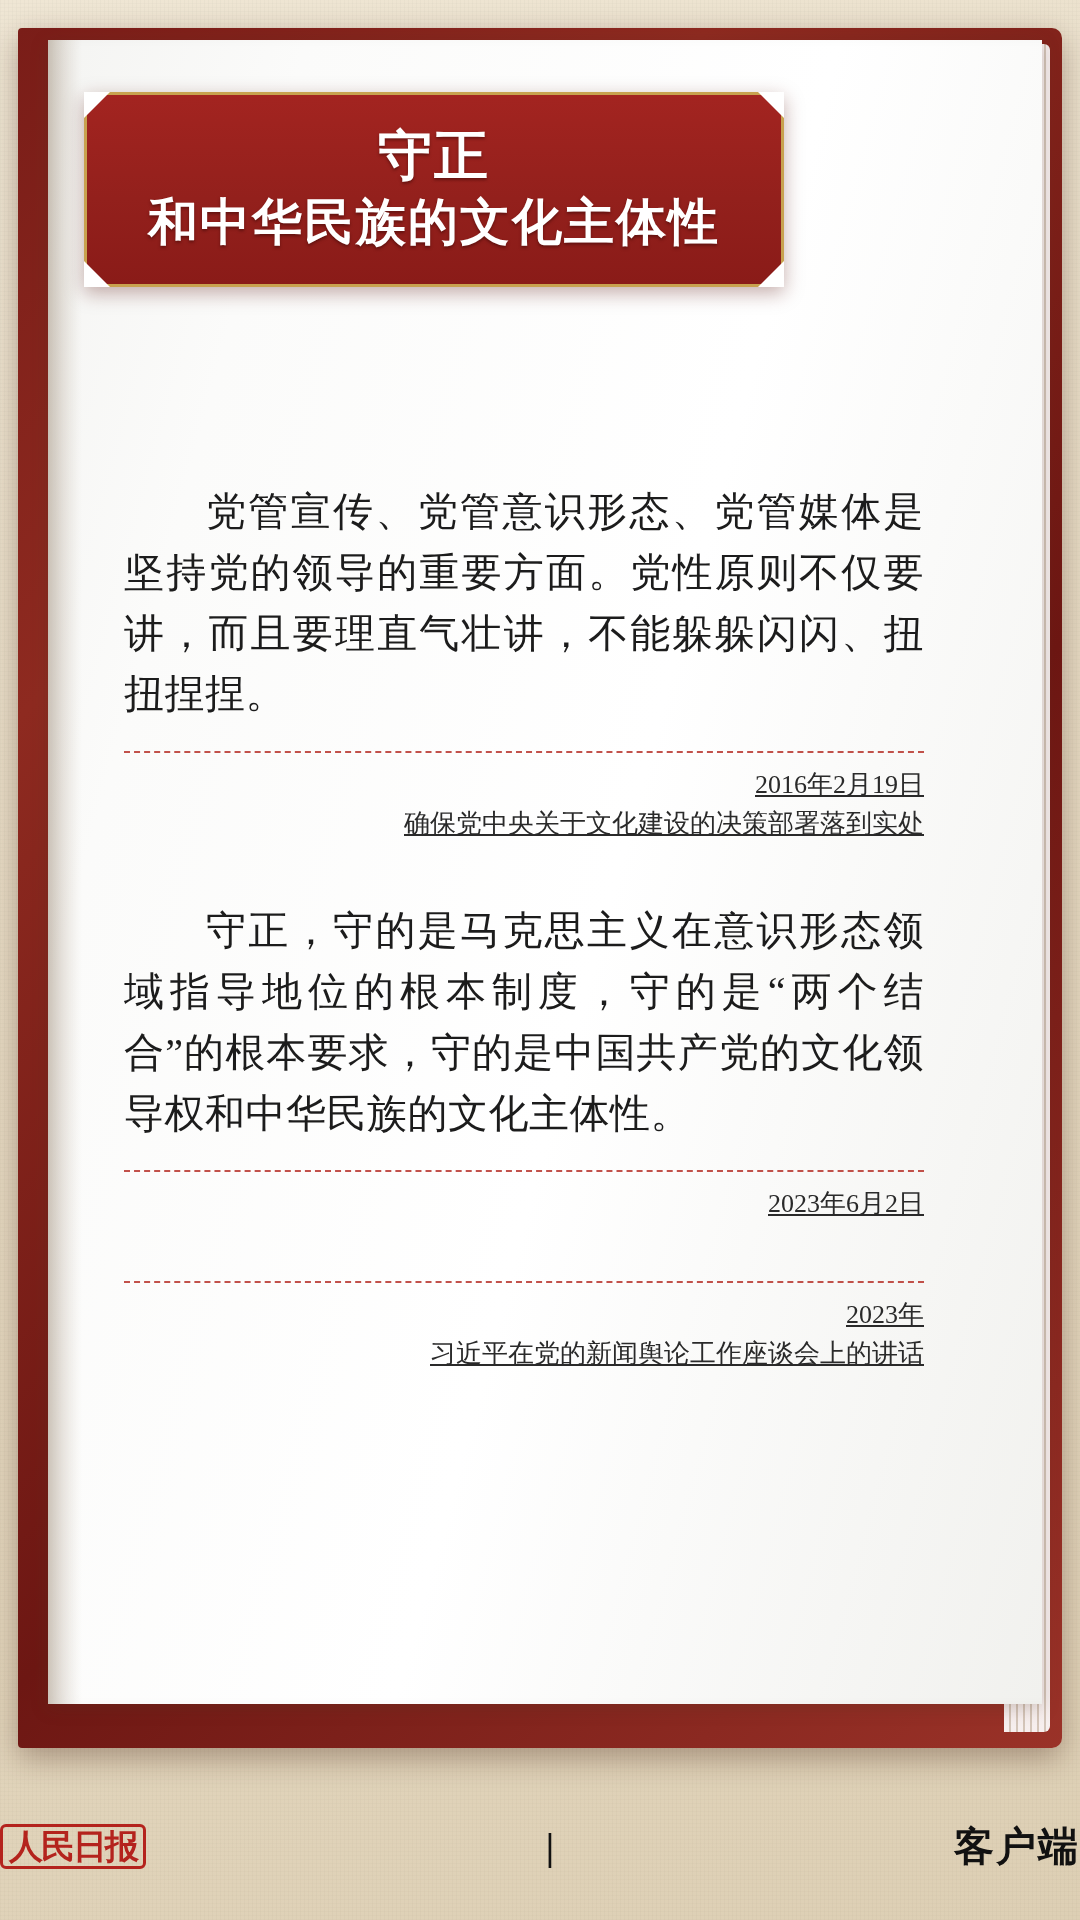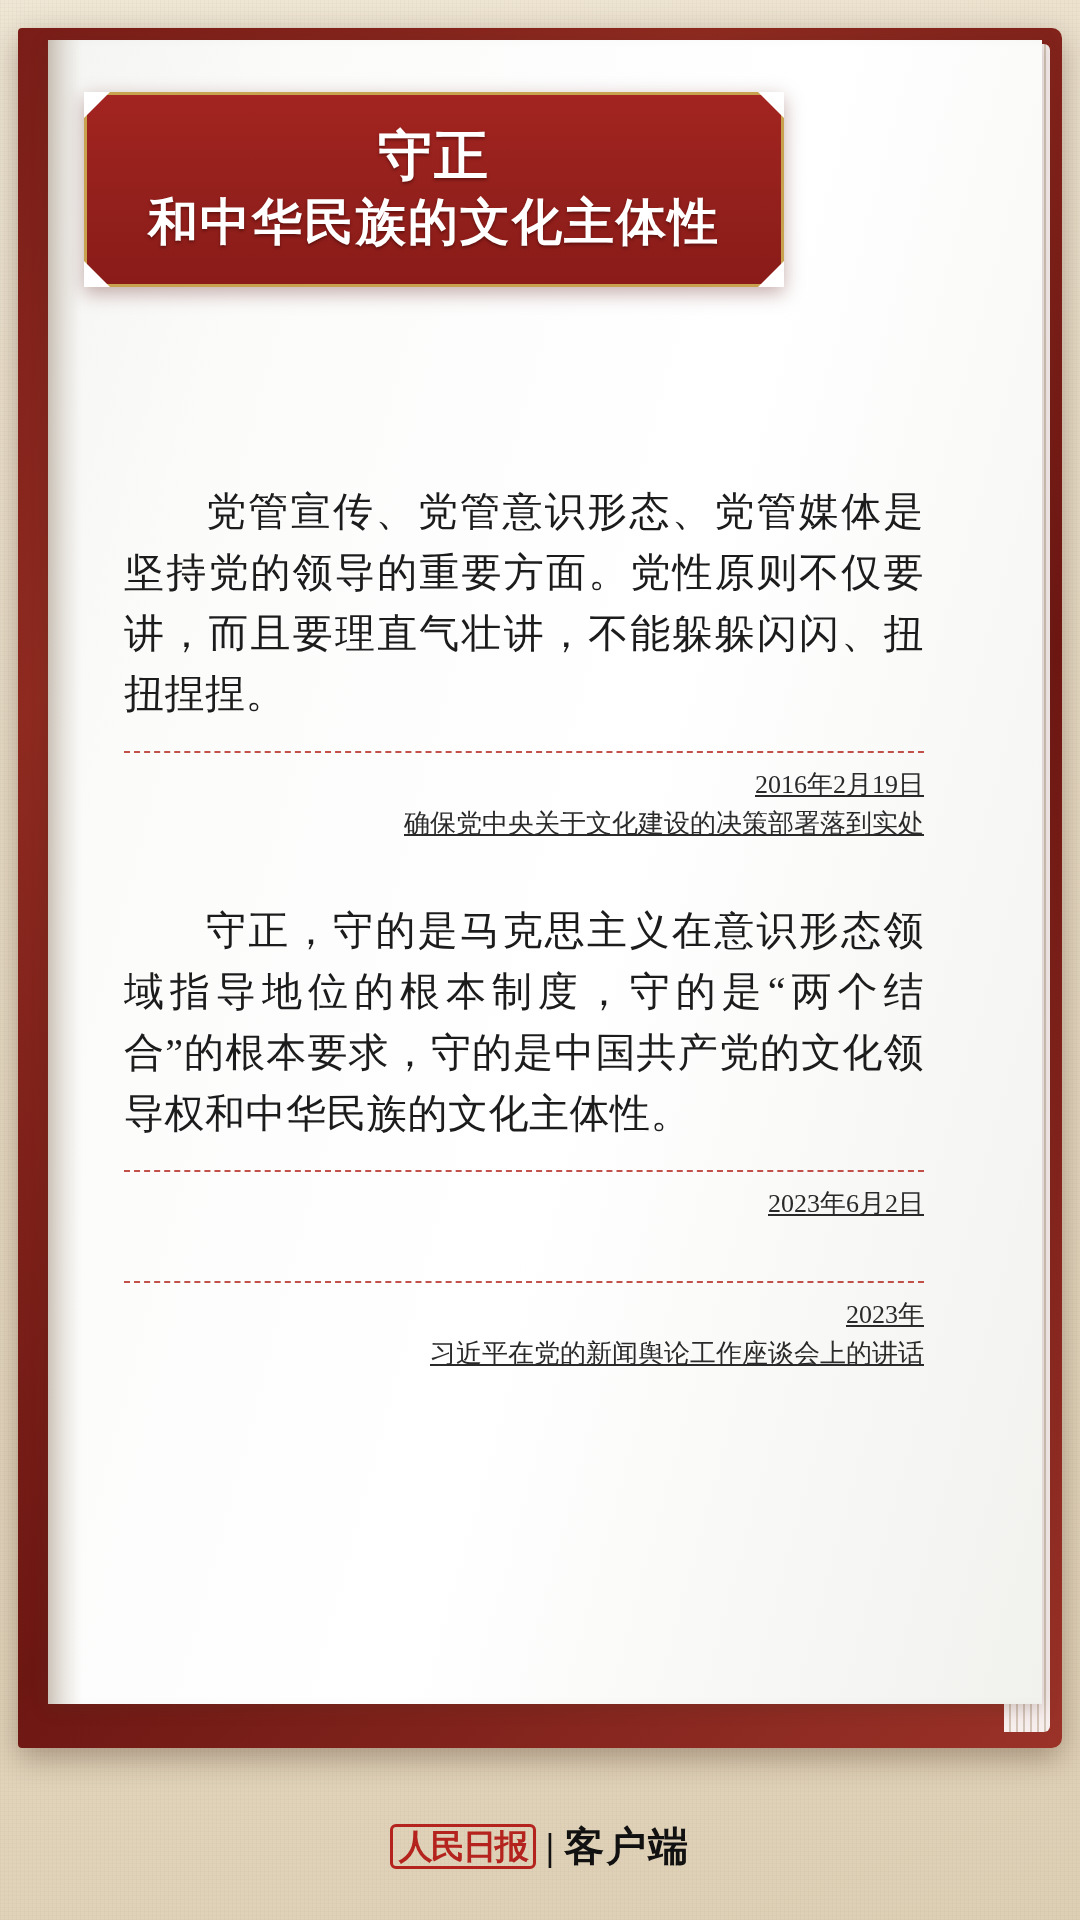--- a/index.html
+++ b/index.html
@@ -144,21 +144,21 @@
 
   
   .footer {
     position: absolute;
     left: 0;
     bottom: 46px;
     width: 100%;
     text-align: center;
     display: flex;
     align-items: center;
-    justify-content: center;
+    justify-content: space-between;
     gap: 10px;
   }
   .footer .mark {
     display: inline-block;
     color: #b4231d;
     font-family: "Liberation Sans", "DejaVu Sans", sans-serif;
     font-size: 34px;
     font-weight: bold;
     border: 3px solid #b4231d;
     border-radius: 6px;

